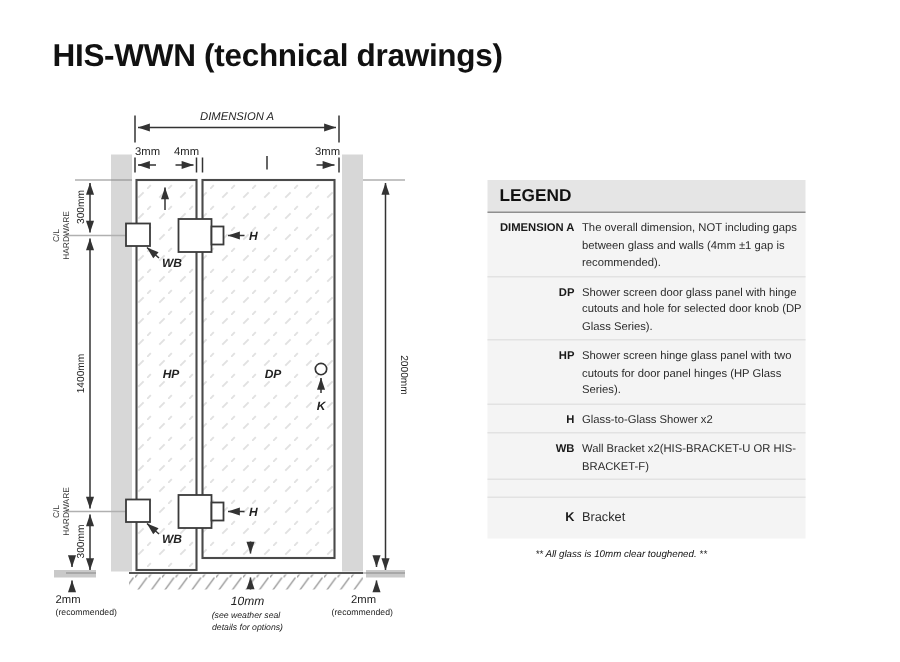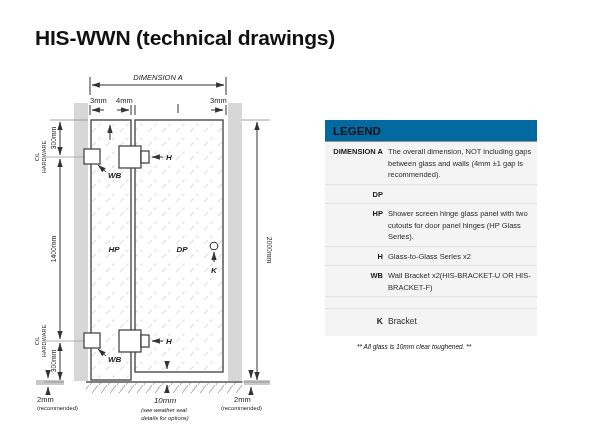--- a/index.html
+++ b/index.html
@@ -12,21 +12,21 @@
   .dimtxt{font-size:7.5px;}
   .dimtxt-i{font-size:7.5px;font-style:italic;}
   .smalltxt{font-size:5.8px;}
   .rottxt{font-size:6.8px;}
   .cltxt{font-size:5.6px;fill:#333;}
   .lbl{font-size:8px;font-style:italic;font-weight:bold;}
   .note-i{font-size:5.8px;font-style:italic;}
   .big-i{font-size:8px;font-style:italic;}
   
   .legend{position:absolute;left:325px;top:120px;width:232px;}
-  .legend-header{background:#0369a1;border-bottom:1.5px solid #8f8f8f;
+  .legend-header{background:#e5e5e5;border-bottom:1.5px solid #8f8f8f;
                  padding:5px 8px 4px;font-weight:bold;font-size:11.5px;color:#111;}
   .legend-body{background:#f4f4f4;padding-bottom:2px;}
   .lrow{display:flex;padding:4px 0 3px;border-top:1px solid #e2e2e2;}
   .lrow:first-child{border-top:none;}
   .term{width:58px;text-align:right;font-weight:bold;font-size:7.5px;line-height:11.5px;flex:none;}
   .desc{margin-left:5px;width:160px;font-size:7.5px;line-height:11.5px;color:#2a2a2a;}
   .spacer{height:11px;padding:0;}
   .krow{padding:7px 0 6px;}
   .krow .term,.krow .desc{font-size:8.5px;}
   .footnote{font-size:6.5px;font-style:italic;margin-top:7px;padding-left:32px;color:#111;}
@@ -161,28 +161,29 @@
 
   <div class="legend">
     <div class="legend-header">LEGEND</div>
     <div class="legend-body">
       <div class="lrow">
         <div class="term">DIMENSION A</div>
         <div class="desc">The overall dimension, NOT including gaps between glass and walls (4mm ±1 gap is recommended).</div>
       </div>
       <div class="lrow">
         <div class="term">DP</div>
+        <div class="desc">Shower screen door glass panel with hinge cutouts and hole for selected door knob (DP Glass Series).</div>
       </div>
       <div class="lrow">
         <div class="term">HP</div>
         <div class="desc">Shower screen hinge glass panel with two cutouts for door panel hinges (HP Glass Series).</div>
       </div>
       <div class="lrow">
         <div class="term">H</div>
-        <div class="desc">Glass-to-Glass Series x2</div>
+        <div class="desc">Glass-to-Glass Shower x2</div>
       </div>
       <div class="lrow">
         <div class="term">WB</div>
         <div class="desc">Wall Bracket x2(HIS-BRACKET-U OR HIS-BRACKET-F)</div>
       </div>
       <div class="lrow spacer"></div>
       <div class="lrow krow">
         <div class="term">K</div>
         <div class="desc">Bracket</div>
       </div>

